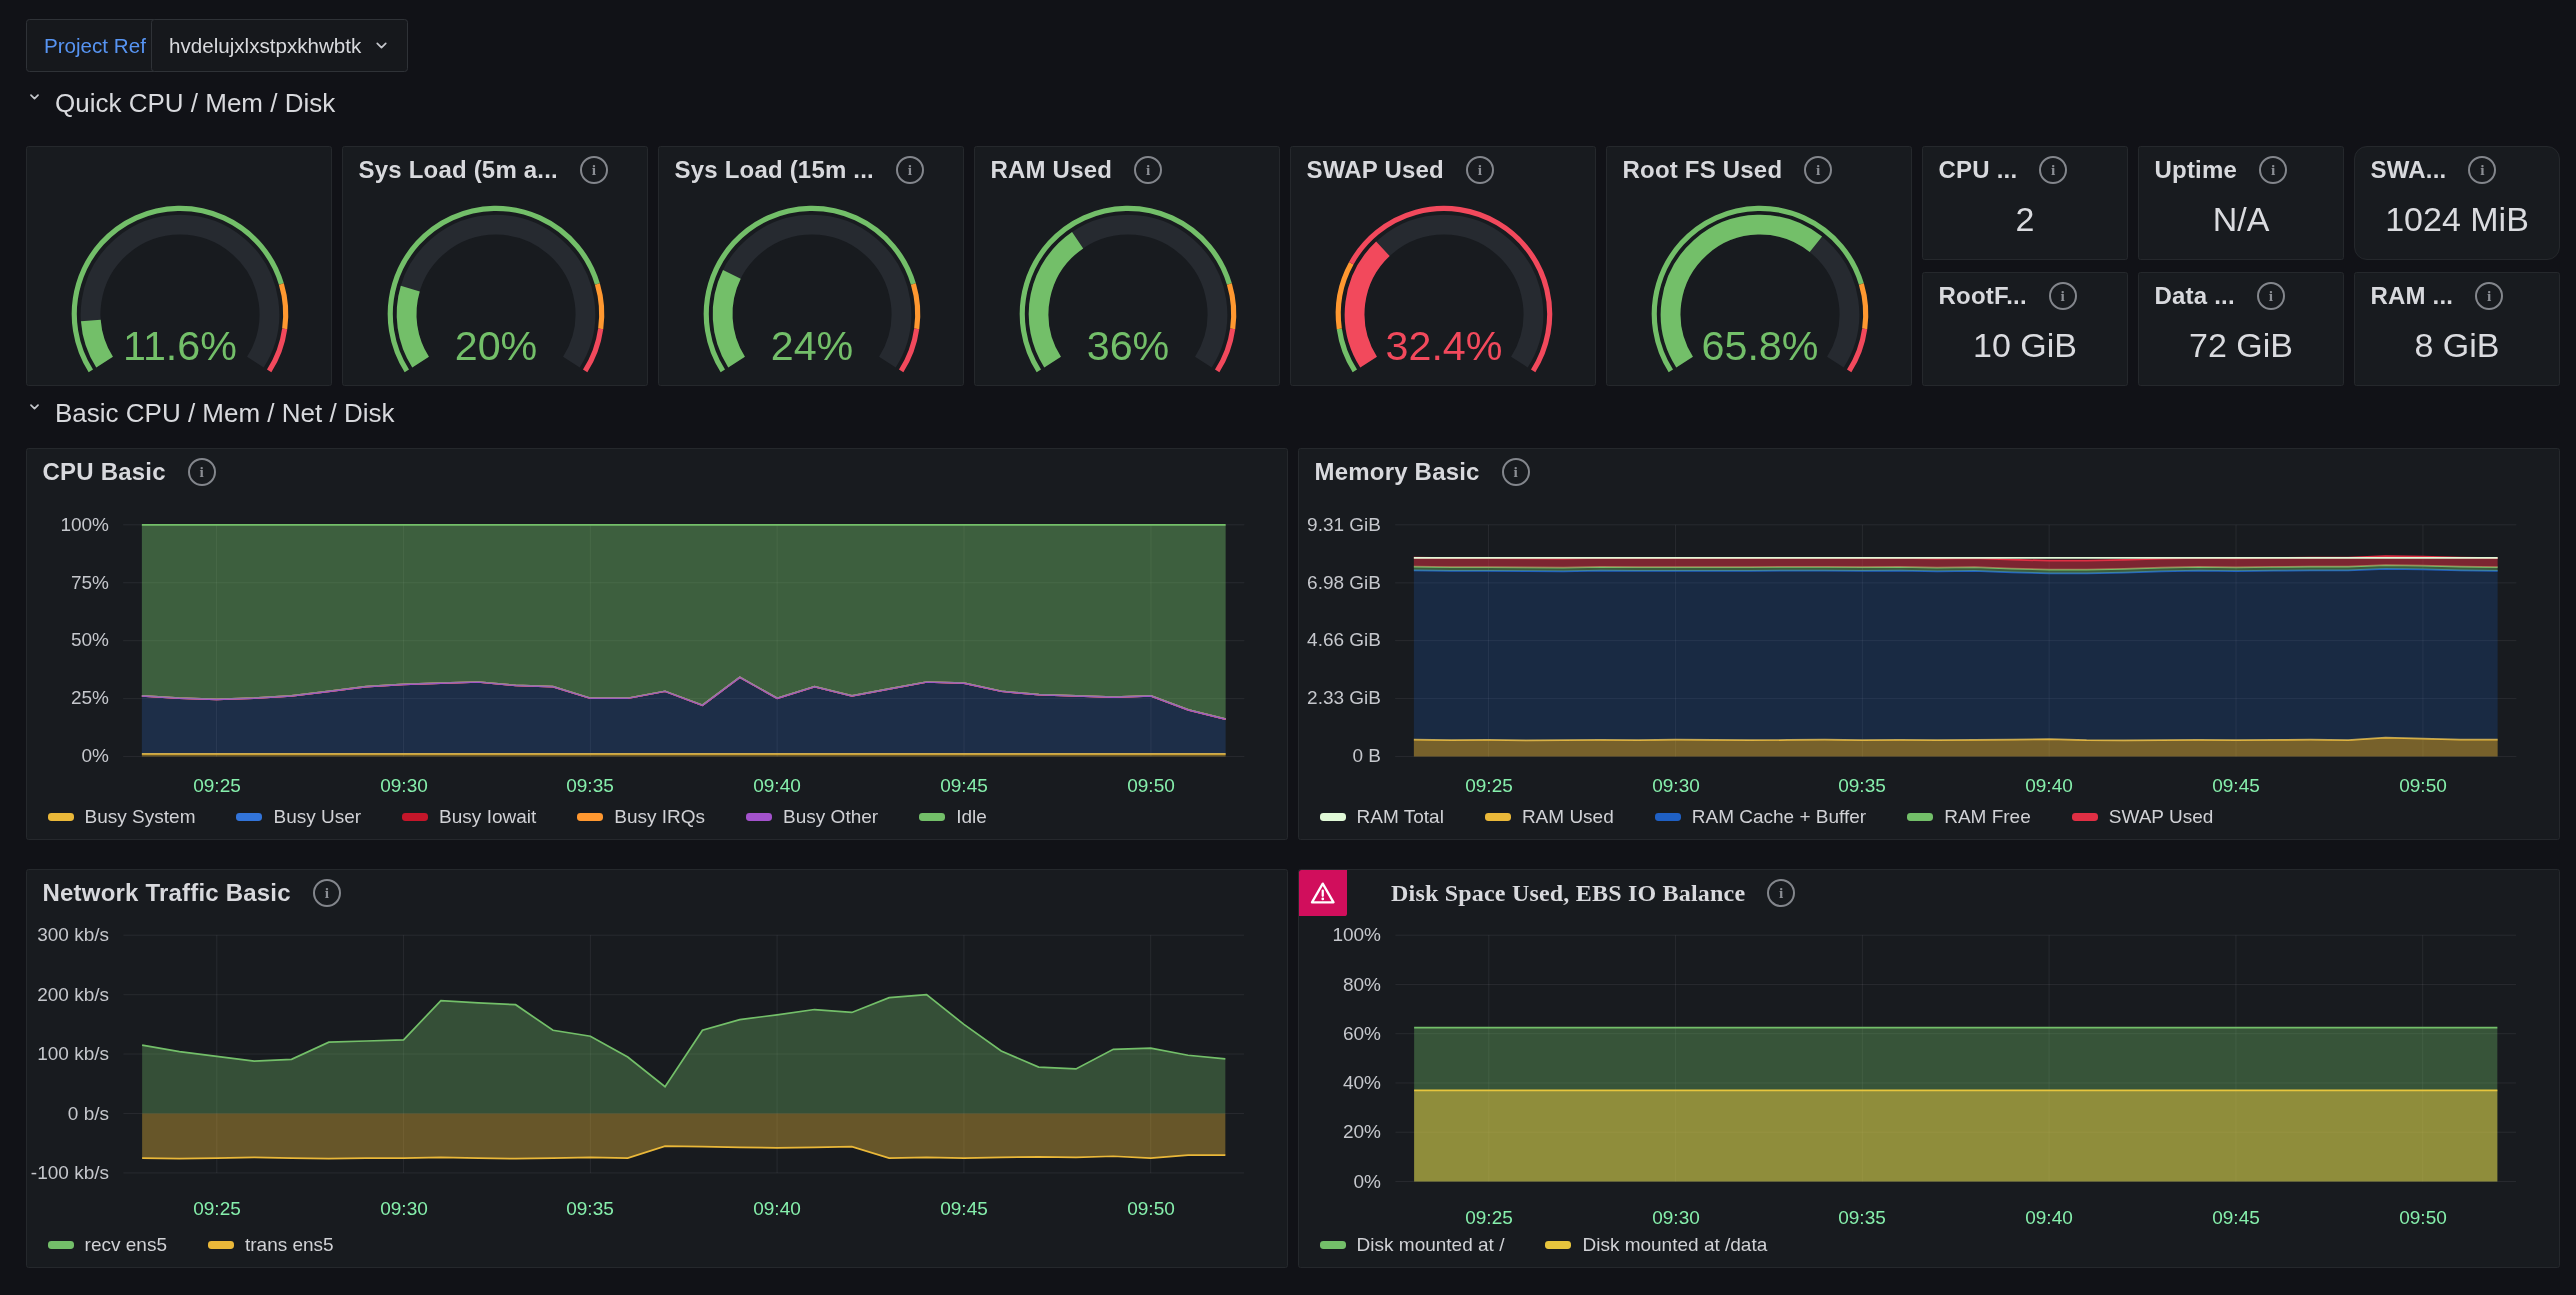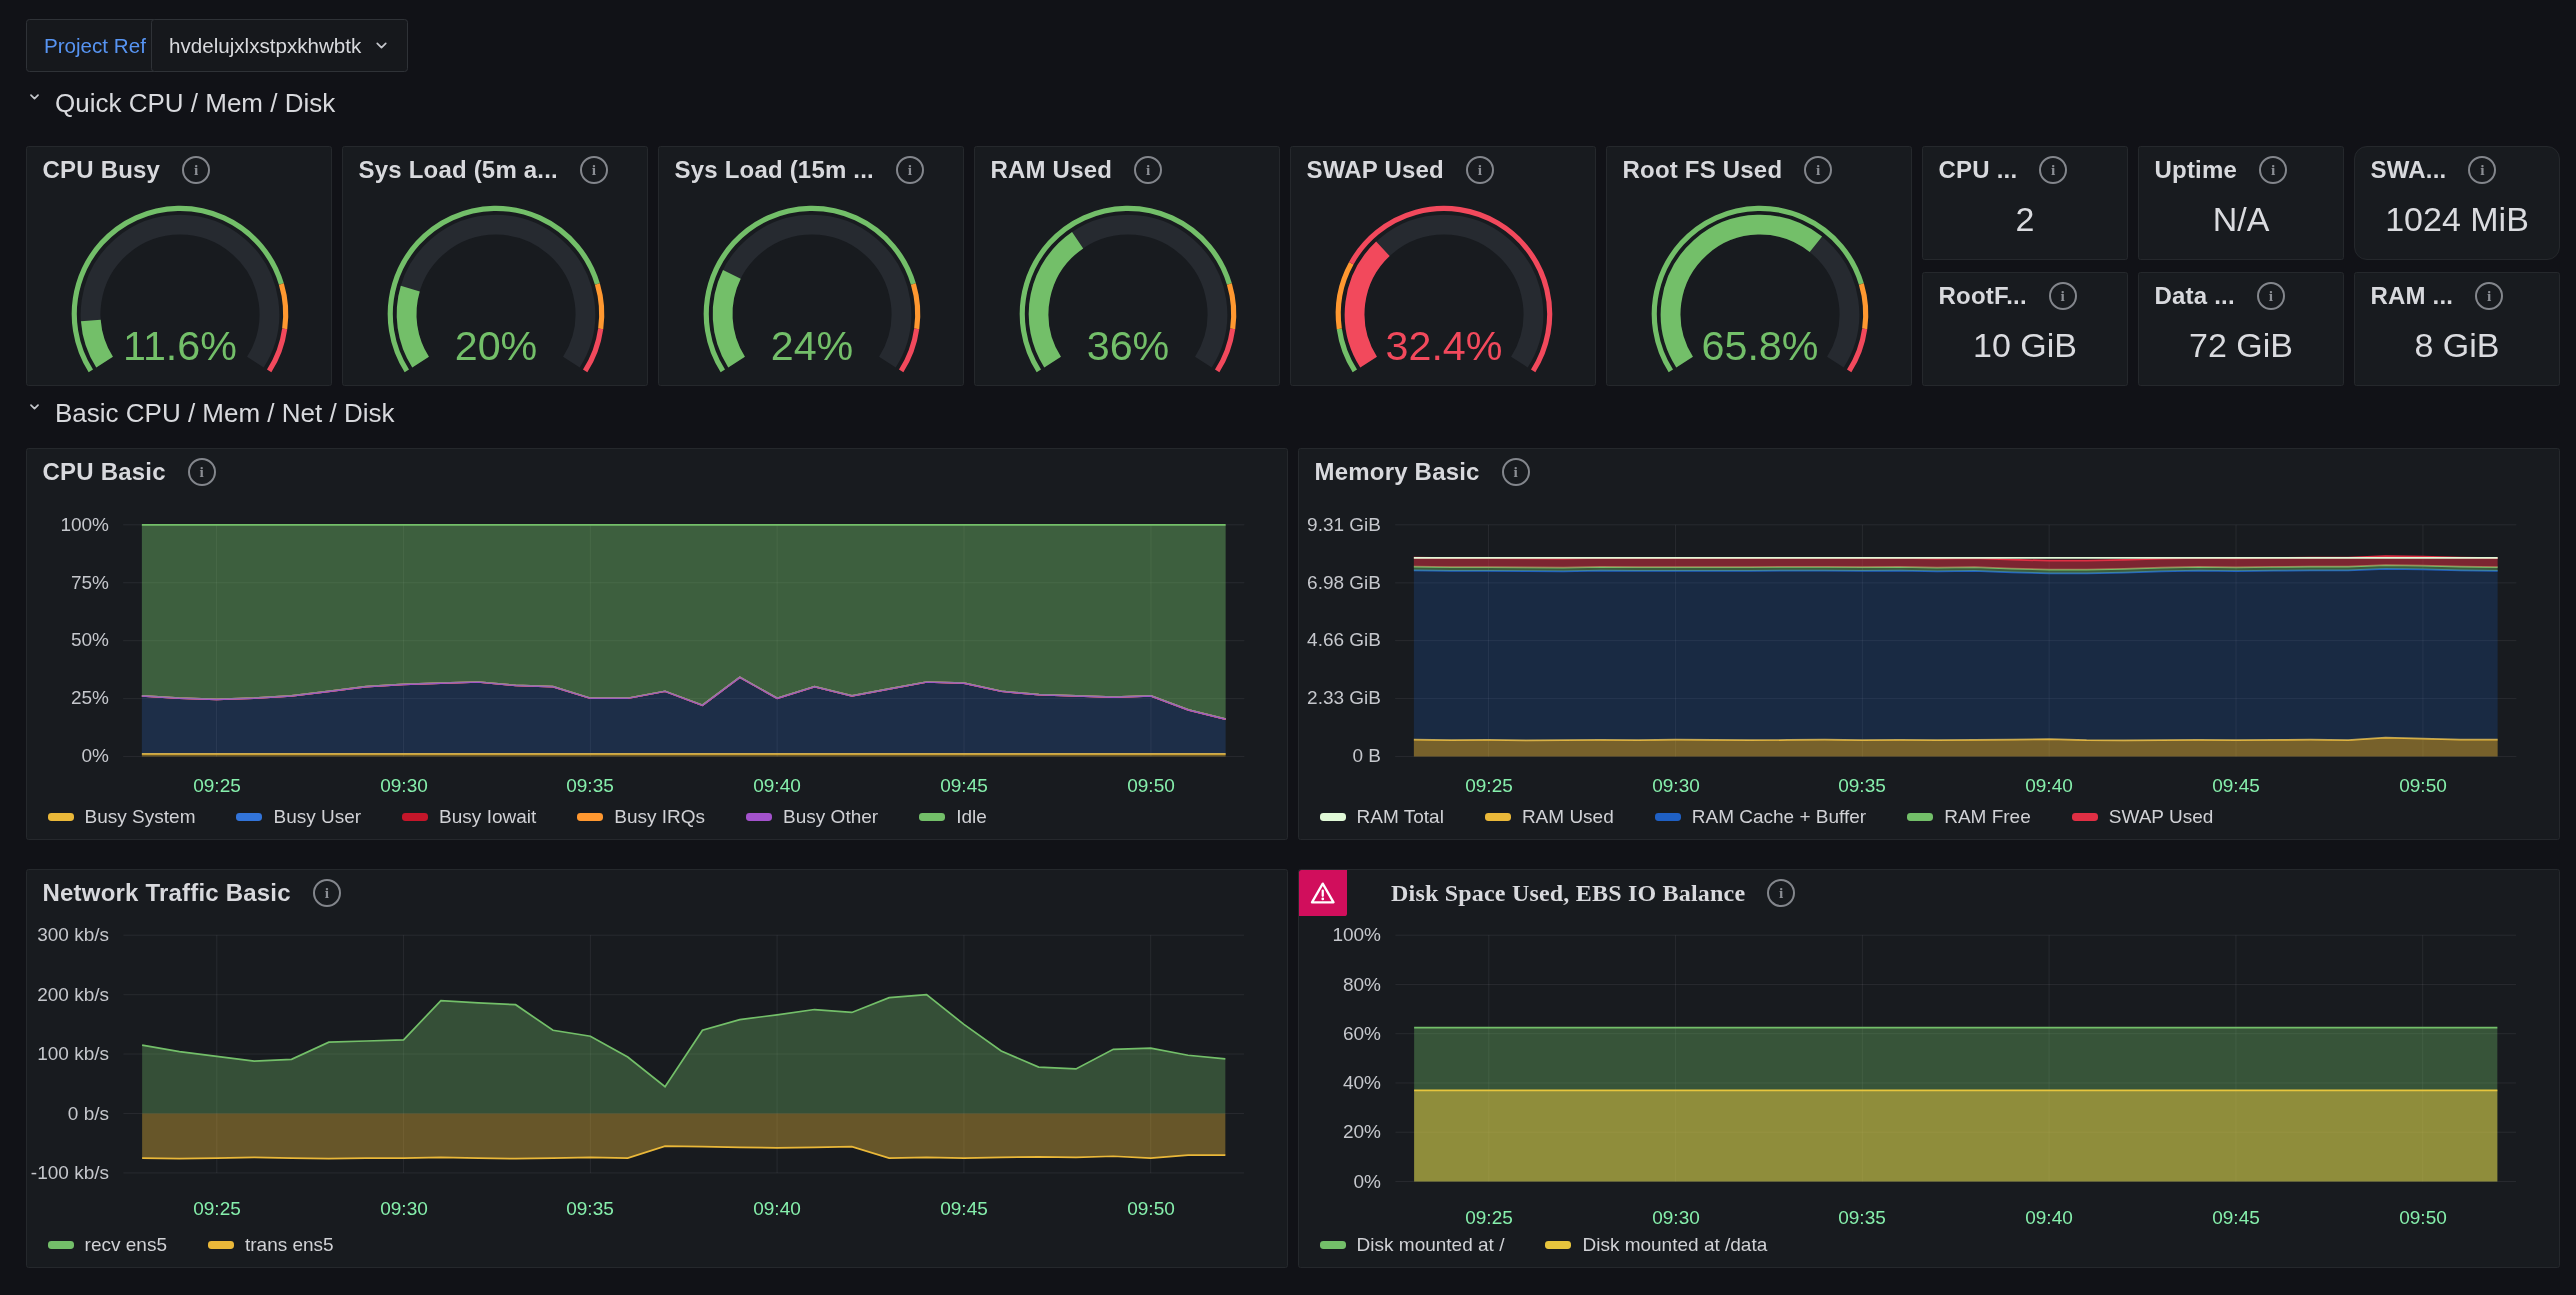--- a/index.html
+++ b/index.html
@@ -49,24 +49,20 @@
 
   <div class="section-header" style="left:26px;top:88px;height:34px;">
     <svg class="chev" viewBox="0 0 24 24">
       <path d="M7 10l5 5 5-5" fill="none" stroke="#c5c7cc" stroke-width="2.4" stroke-linecap="round" stroke-linejoin="round"></path>
     </svg>
     <span>Quick CPU / Mem / Disk</span>
   </div>
 
   <div id="row1">
       <div class="panel" style="left: 26px; top: 146px; width: 306px; height: 240px;">
-        <div class="panel-header">
-          <span class="panel-title">CPU Busy</span>
-          <span class="info-icon"></span>
-        </div>
         <svg width="306" height="196" viewBox="0 0 356 228" style="position:absolute;left:0;top:45px;">
           <path d="M 90.29 197.88 A 104 104 0 1 1 265.71 197.88" stroke="#262a30" fill="none" stroke-width="23"></path>
           <path d="M 90.29 197.88 A 104 104 0 0 1 74.26 149.40" stroke="#73BF69" fill="none" stroke-width="23"></path>
           <path d="M 74.26 208.09 A 123 123 0 1 1 295.93 107.07" stroke="#73BF69" fill="none" stroke-width="6"></path>
           <path d="M 295.93 107.07 A 123 123 0 0 1 299.80 159.12" stroke="#FF9830" fill="none" stroke-width="6"></path>
           <path d="M 299.80 159.12 A 123 123 0 0 1 281.74 208.09" stroke="#F2495C" fill="none" stroke-width="6"></path>
           <text x="178" y="196" text-anchor="middle" font-size="48" fill="#73BF69" class="gauge-value">11.6%</text>
         </svg>
       </div>
       <div class="panel" style="left: 342px; top: 146px; width: 306px; height: 240px;">

